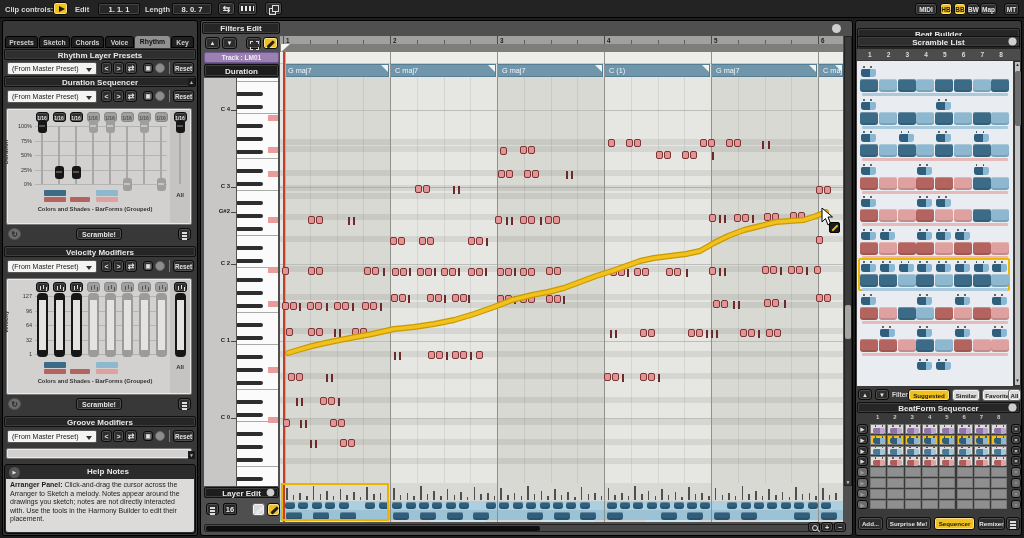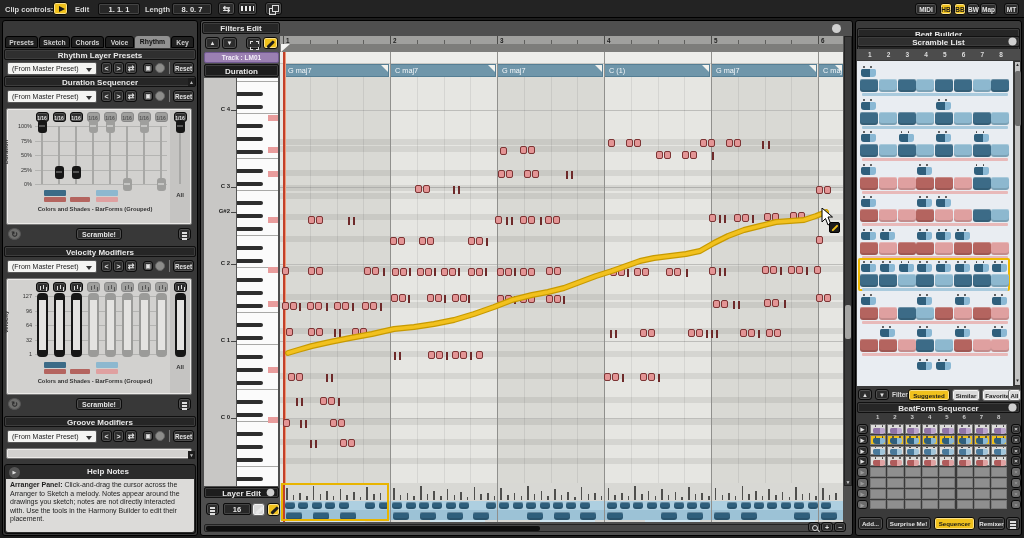--- a/index.html
+++ b/index.html
@@ -543,21 +543,21 @@
       </div>
     </div>
 
   <div class="abs" style="left:844px;top:36px;width:8px;height:450px;background:#3a3a3a;border:1px solid #222;"></div>
   <div class="abs" style="left:845px;top:305px;width:6px;height:34px;background:#a5a5a3;border-radius:2px;"></div>
   <div class="abs" style="left:844px;top:478px;width:8px;height:8px;color:#ccc;font-size:5px;text-align:center;line-height:8px;">▼</div>
 
   <div class="abs hd" style="left:204px;top:487px;width:75px;height:11px;line-height:11px;background:#1d1d1d;">Layer Edit</div>
   <div class="abs qm" style="left:266px;top:488px;transform:scale(.85);"></div>
   <div class="abs btn ic-menu" style="left:206px;top:503px;width:13px;height:12px;"></div>
-  <div class="abs valbox" style="left:223px;top:503px;width:28px;height:12px;line-height:12px;">16</div>
+  <div class="abs valbox" style="left:223px;top:503px;width:14px;height:12px;line-height:12px;">16</div>
   <div class="abs btn ic-pencil lt" style="left:252px;top:503px;width:13px;height:13px;"></div>
   <div class="abs btn yellow ic-pencil" style="left:267px;top:503px;width:13px;height:13px;"></div>
   <div class="abs" id="rstrip" style="left:280px;top:483px;width:563px;height:39px;background:#d8d8d4;overflow:hidden;">
       <div style="position: absolute; box-sizing: border-box; left: 6px; top: 5px; width: 1.6px; height: 12px; background: rgb(79, 79, 77);"></div>
       <div style="position: absolute; box-sizing: border-box; left: 12.7px; top: 12px; width: 1.6px; height: 5px; background: rgb(79, 79, 77);"></div>
       <div style="position: absolute; box-sizing: border-box; left: 19.4px; top: 10px; width: 1.6px; height: 7px; background: rgb(79, 79, 77);"></div>
       <div style="position: absolute; box-sizing: border-box; left: 26.1px; top: 13px; width: 1.6px; height: 4px; background: rgb(79, 79, 77);"></div>
       <div style="position: absolute; box-sizing: border-box; left: 32.8px; top: 3px; width: 1.6px; height: 14px; background: rgb(79, 79, 77);"></div>
       <div style="position: absolute; box-sizing: border-box; left: 39.5px; top: 11px; width: 1.6px; height: 6px; background: rgb(79, 79, 77);"></div>
       <div style="position: absolute; box-sizing: border-box; left: 46.2px; top: 8px; width: 1.6px; height: 9px; background: rgb(79, 79, 77);"></div>

